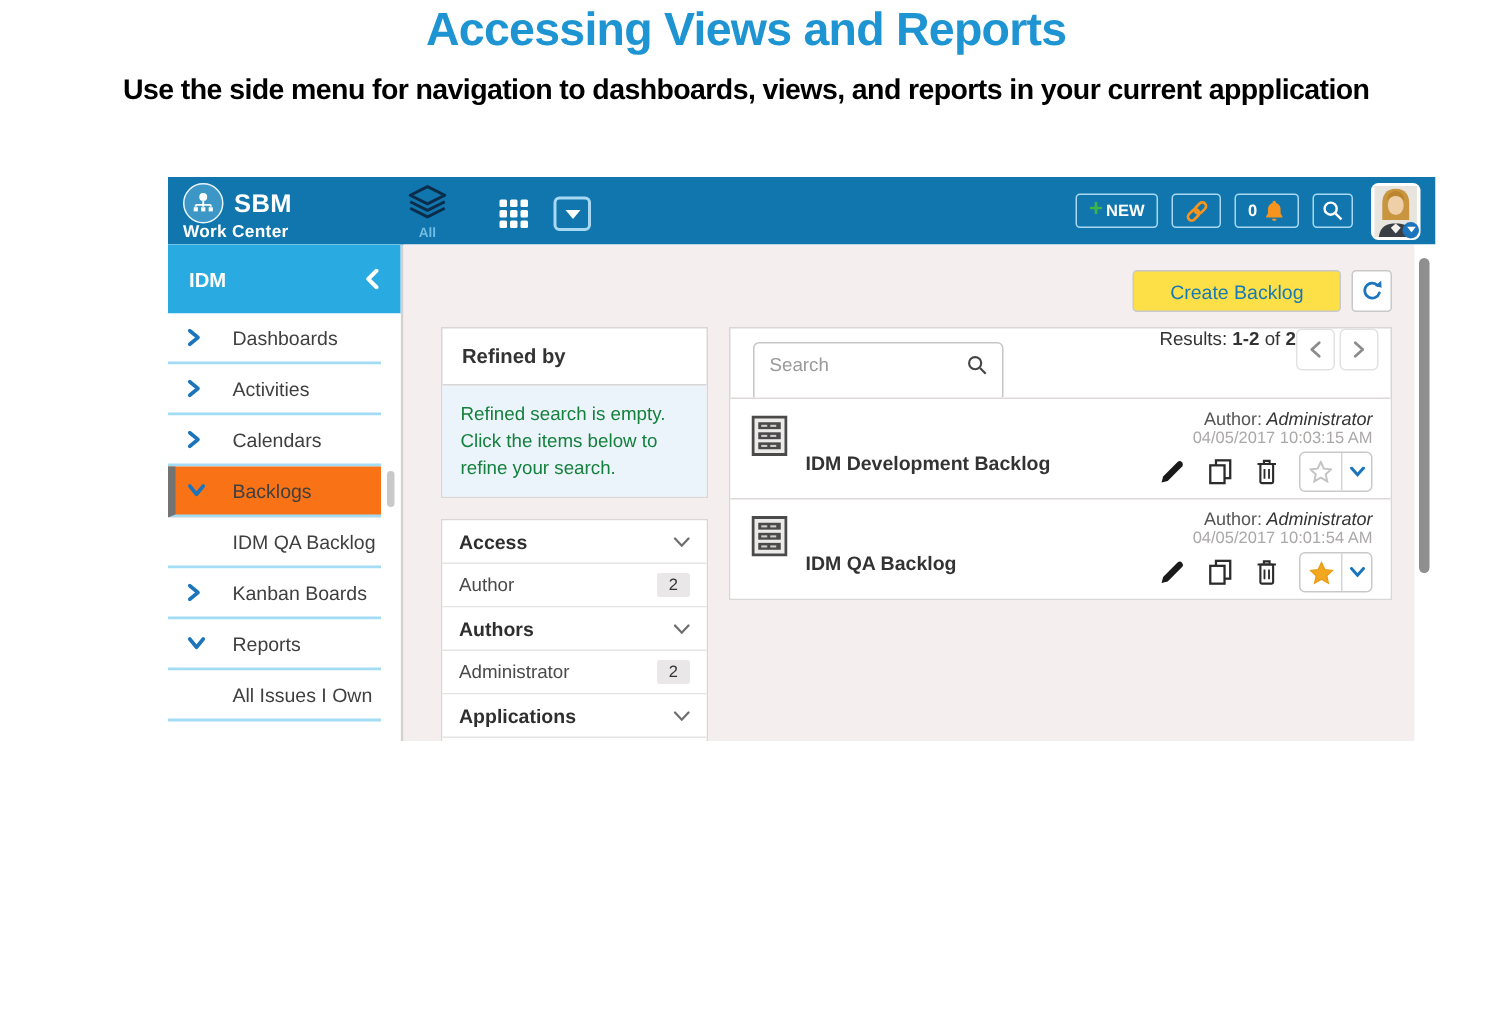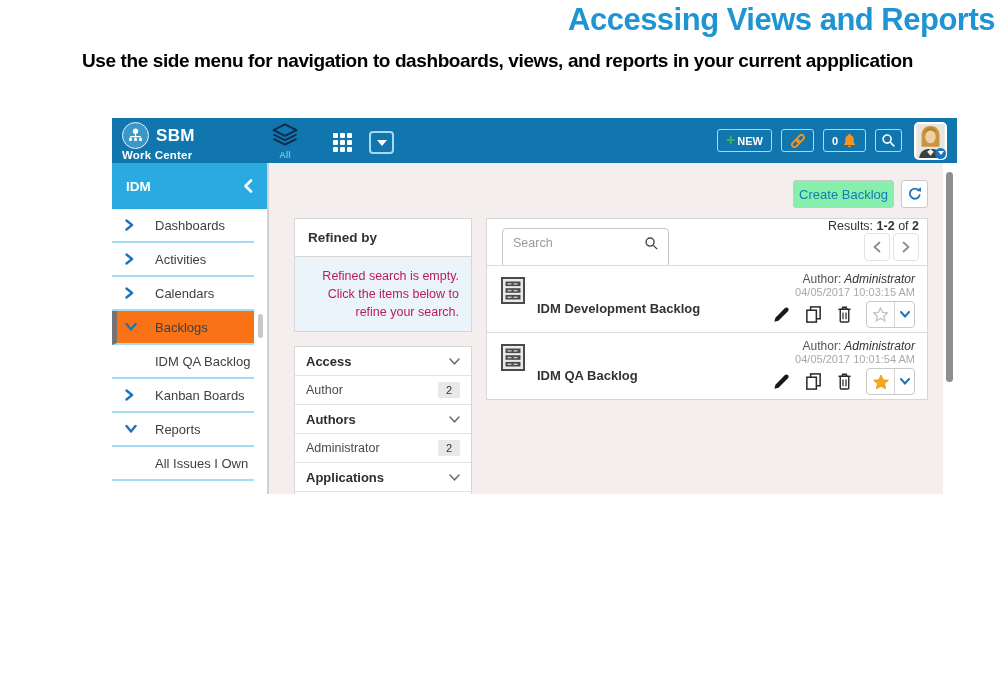--- a/index.html
+++ b/index.html
@@ -1,19 +1,19 @@
 <!DOCTYPE html>
 <html><head>
 <meta charset="utf-8">
 <style>
   * { box-sizing: border-box; margin: 0; padding: 0; }
   html,body { width: 995px; height: 674px; background: #fff; overflow: hidden;
     font-family: "Liberation Sans", sans-serif; }
 
-  .page-title { position:absolute; left:0; top:2px; width:995px; text-align:right;
+  .page-title { position:absolute; left:0; top:2px; width:995px; text-align:center;
     font-size:31px; font-weight:bold; letter-spacing:-0.5px; color:#1E95D2; }
   .page-subtitle { position:absolute; left:0; top:50px; width:995px; text-align:center;
     font-size:19px; font-weight:bold; letter-spacing:-0.4px; color:#000; }
 
   .app { position:absolute; left:112px; top:118px; width:845px; height:376px;
     overflow:hidden; background:#fff; font-size:13px; }
 
   
   .app-header { height:45px; background:#1076AD; position:relative; }
   .brand { position:absolute; left:10px; top:4px; color:#fff; }
@@ -58,51 +58,51 @@
     background:#C9C9C9; border-radius:3px; }
   .v-divider { width:2px; background:#D3D0D0; flex:none; }
 
   .main { flex:1; background:#F4EEEF; position:relative; overflow:hidden; }
   .right-scroll { width:14px; background:#fff; position:relative; flex:none; }
   .right-thumb { position:absolute; left:3px; top:9px; width:7px; height:210px;
     background:#8F8F8F; border-radius:4px; }
 
   
   .toolbar { position:absolute; top:17px; right:15px; display:flex; gap:7px; }
-  .create-btn { height:28px; padding:0 5px; background:#86efac; border:1px solid #C9C9C9;
+  .create-btn { height:28px; padding:0 24px; background:#fde047; border:1px solid #C9C9C9;
     border-radius:3px; color:#1779B5; font-size:13px; display:flex; align-items:center; cursor:pointer; }
   .refresh-btn { width:27px; height:28px; background:#fff; border:1px solid #C9C9C9;
     border-radius:3px; display:flex; align-items:center; justify-content:center; cursor:pointer; }
 
   
   .left-col { position:absolute; left:25px; top:55px; width:178px; }
   .panel { background:#fff; border:1px solid #D9D6D6; }
   .refine-head { padding:11px 13px; font-weight:bold; font-size:13.5px; color:#333; }
   .refine-body { background:#ECF4FB; border-top:1px solid #D9D6D6; padding:10px 12px;
-    font-size:12.5px; color:#be185d; line-height:1.45;text-align:right; }
+    font-size:12.5px; color:#15803d; line-height:1.45; }
   .filters { margin-top:14px; }
   .f-row { height:29px; border-bottom:1px solid #E6E3E3; display:flex; align-items:center;
     justify-content:space-between; padding:0 11px; background:#fff; }
   .f-row:last-child { border-bottom:none; }
   .f-label { font-size:12.5px; color:#4A4A4A;text-align:center; }
   .f-row.hdr .f-label { font-weight:bold; font-size:13px; color:#2E2E2E; }
   .badge { background:#E9E7E7; color:#333; font-size:11px; padding:2px 8px; border-radius:2px; }
 
   
   .results { position:absolute; left:217px; top:55px; width:442px; background:#fff;
     border:1px solid #D9D6D6; }
   .results-head { height:46px; position:relative; }
   .search-box { position:absolute; left:15px; top:9px; width:167px; height:40px;
     border:1px solid #C6C6C6; border-radius:4px; background:#fff; }
   .search-box input { position:absolute; left:10px; top:0; width:120px; height:27px; border:none;
     outline:none; font-size:12.5px; color:#444; font-family:"Liberation Sans",sans-serif; background:transparent; }
   .search-box input::placeholder { color:#9A9A9A; }
   .search-box .mag { position:absolute; right:9px; top:7px; }
   .results-meta { position:absolute; right:8px; top:0; height:46px; display:flex;
-    align-items:flex-end; gap:0;flex-direction:column; }
+    align-items:flex-start; gap:0; }
   .results-count { font-size:12.5px; color:#333; }
   .results-count b { font-weight:bold; }
   .pagers { display:flex; gap:3px; }
   .pager { width:26px; height:28px; border:1px solid #E2E2E2; border-radius:4px; background:#fff;
     display:flex; align-items:center; justify-content:center; cursor:pointer; }
 
   .result-row { height:67px; border-top:1px solid #DDD9D9; position:relative; background:#fff; }
   .row-icon { position:absolute; left:14px; top:11px; }
   .row-title { position:absolute; left:50px; top:15px; font-weight:bold; font-size:13px; color:#333;margin-top:20px; }
   .row-meta { position:absolute; right:12px; top:6px; text-align:right; }

